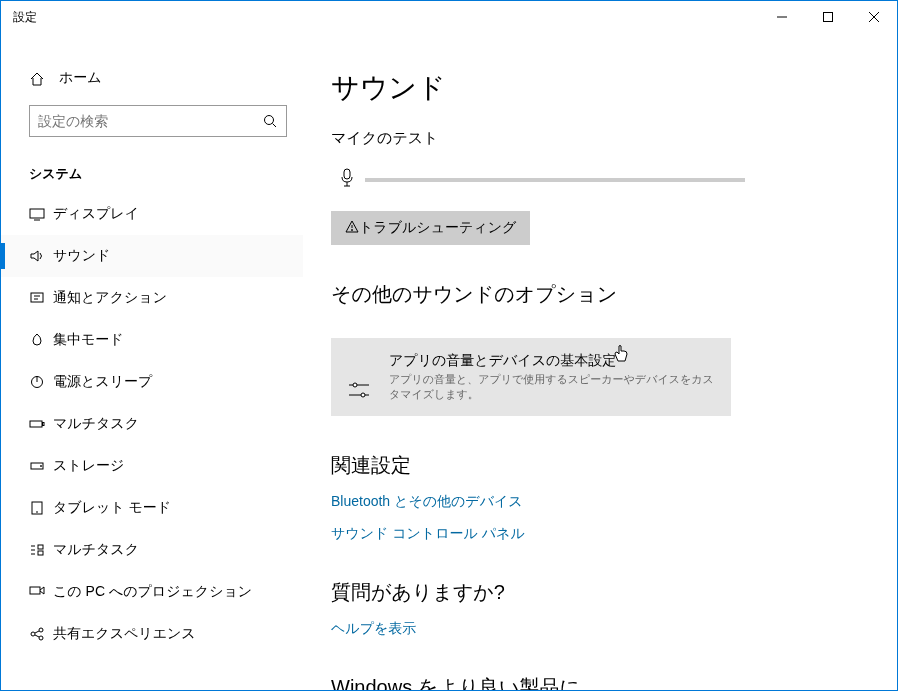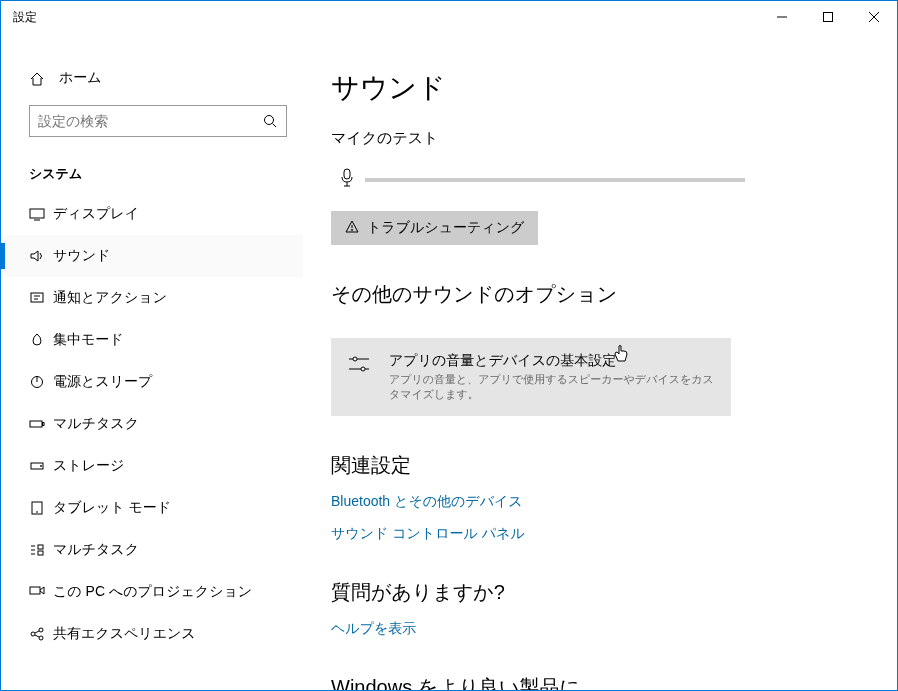--- a/index.html
+++ b/index.html
@@ -145,39 +145,38 @@
 }
 .mic-row .level-bar {
   flex: 1;
   max-width: 380px;
   height: 4px;
   background: #ccc;
 }
 .troubleshoot-btn {
   display: inline-flex;
   align-items: center;
-  gap: 8px;
   background: #ccc;
   border: none;
   padding: 8px 14px;
   font-size: 14px;
   font-family: inherit;
   cursor: pointer;
   margin-bottom: 36px;
 }
 .section-heading {
   font-size: 20px;
   font-weight: 400;
   margin-bottom: 14px;
 }
 .option-card {
   background: #e5e5e5;
   padding: 14px 16px;
   display: flex;
-  align-items: flex-start;
+  align-items: flex-end;
   gap: 18px;
   max-width: 400px;
   cursor: pointer;
   margin-bottom: 36px;
   position: relative;
   margin-top: 30px;
 }
 .option-card .card-icon { width: 24px; display:flex; justify-content:center; }
 .option-card .card-text-title { font-size: 14px; }
 .option-card .card-text-desc { font-size: 11px; color: #666; margin-top: 2px; }

